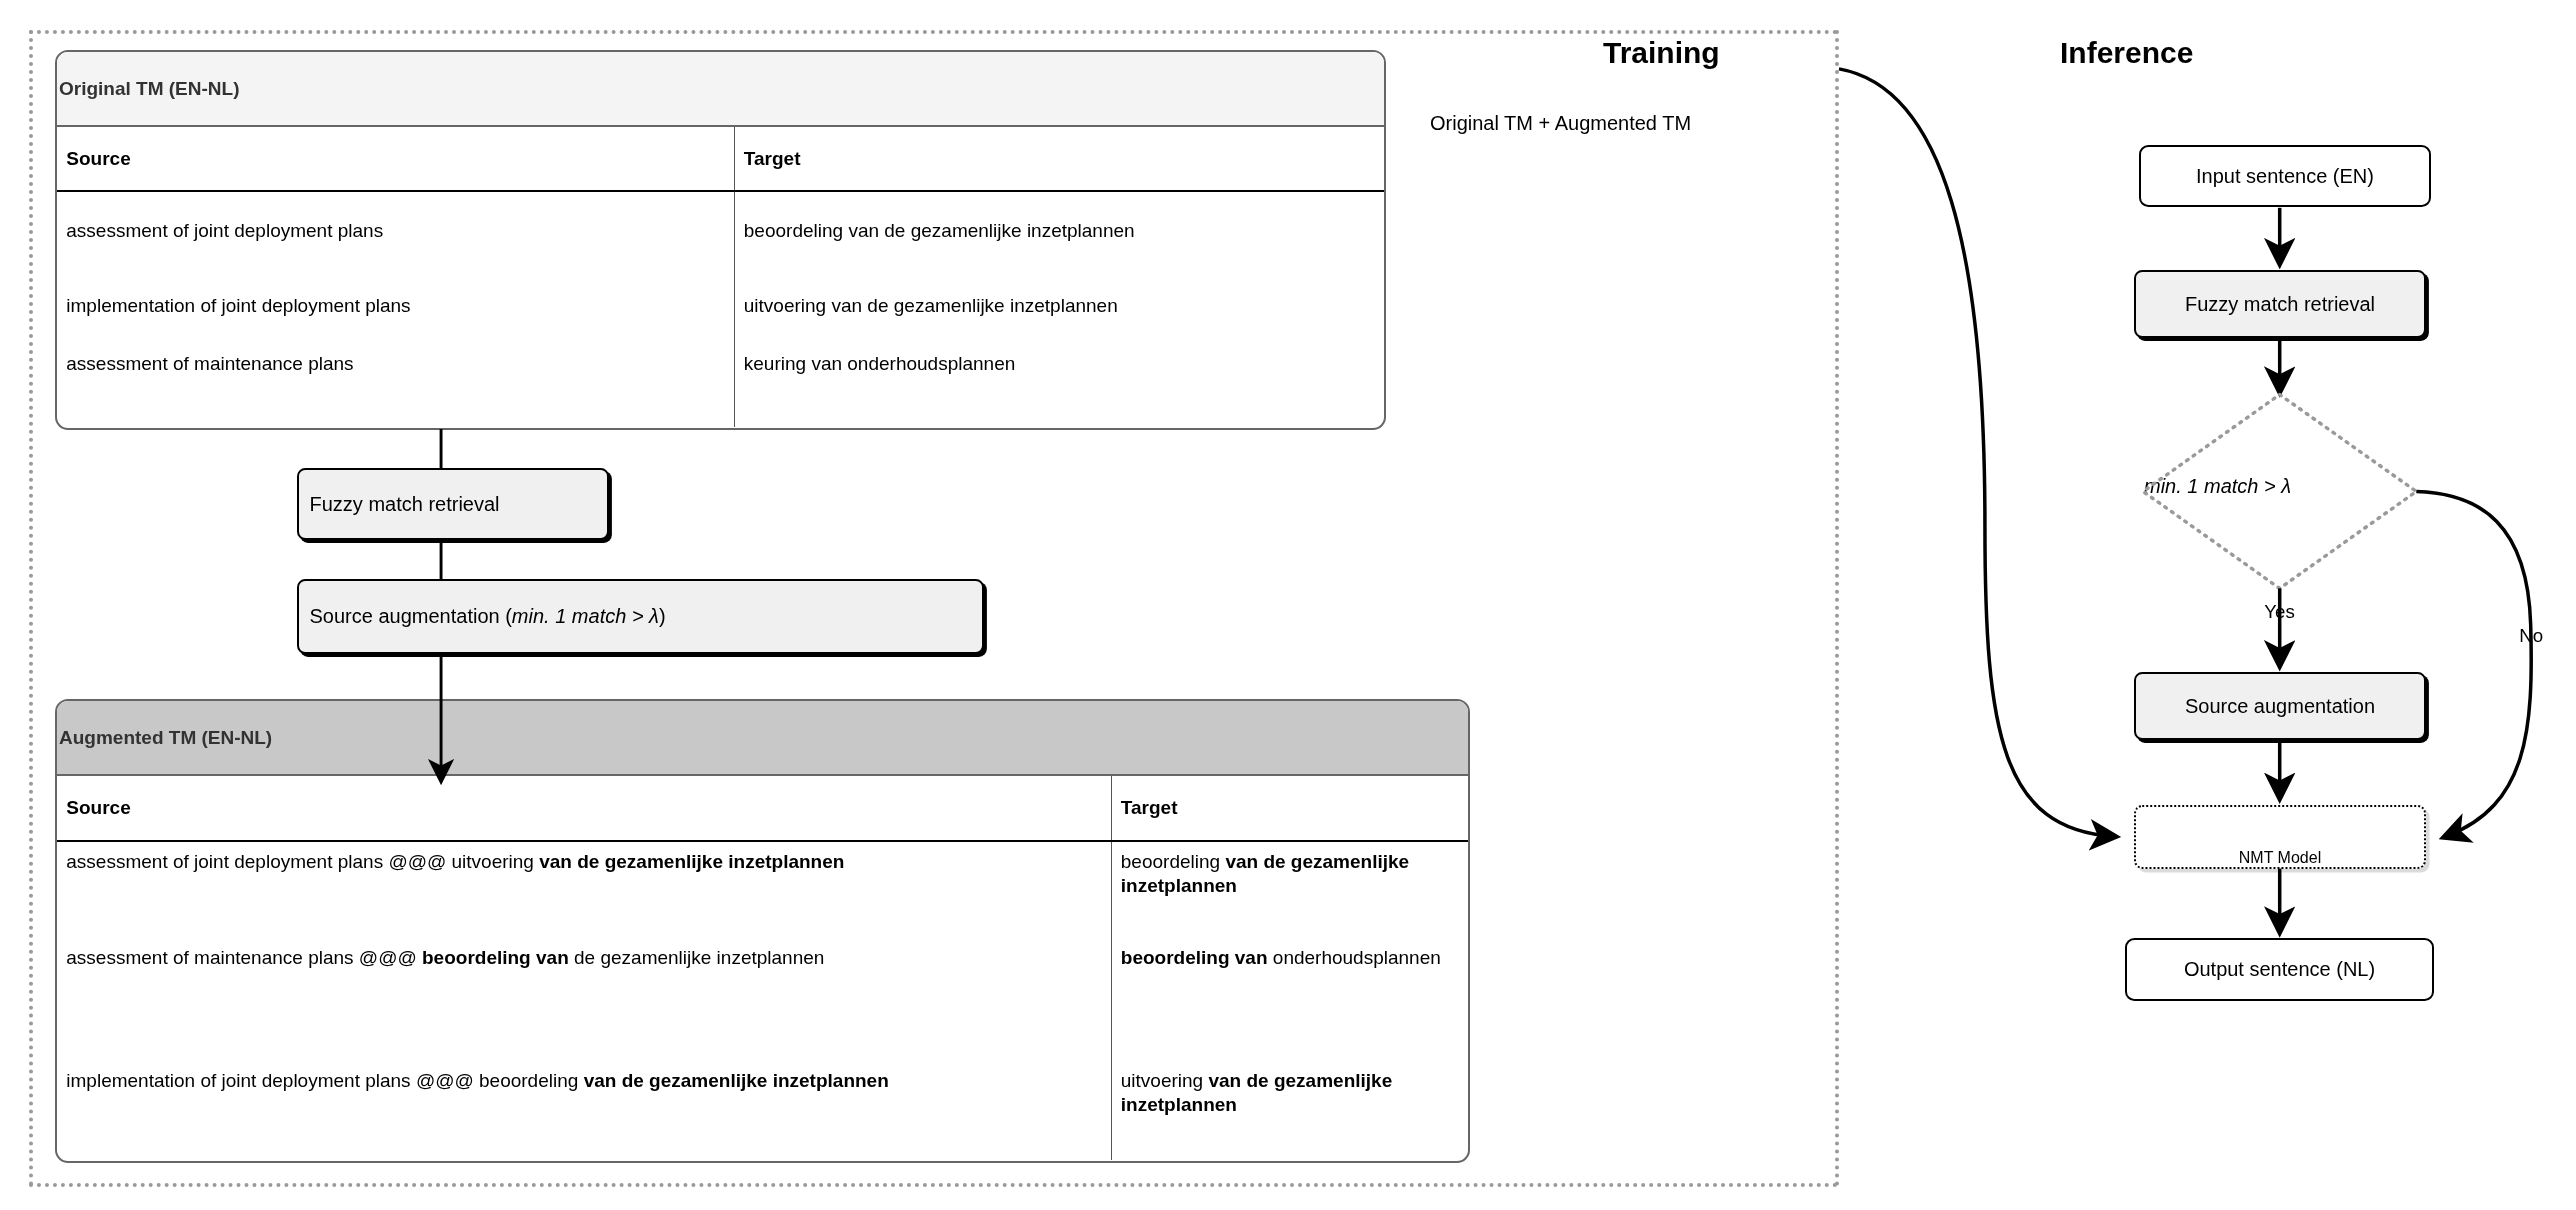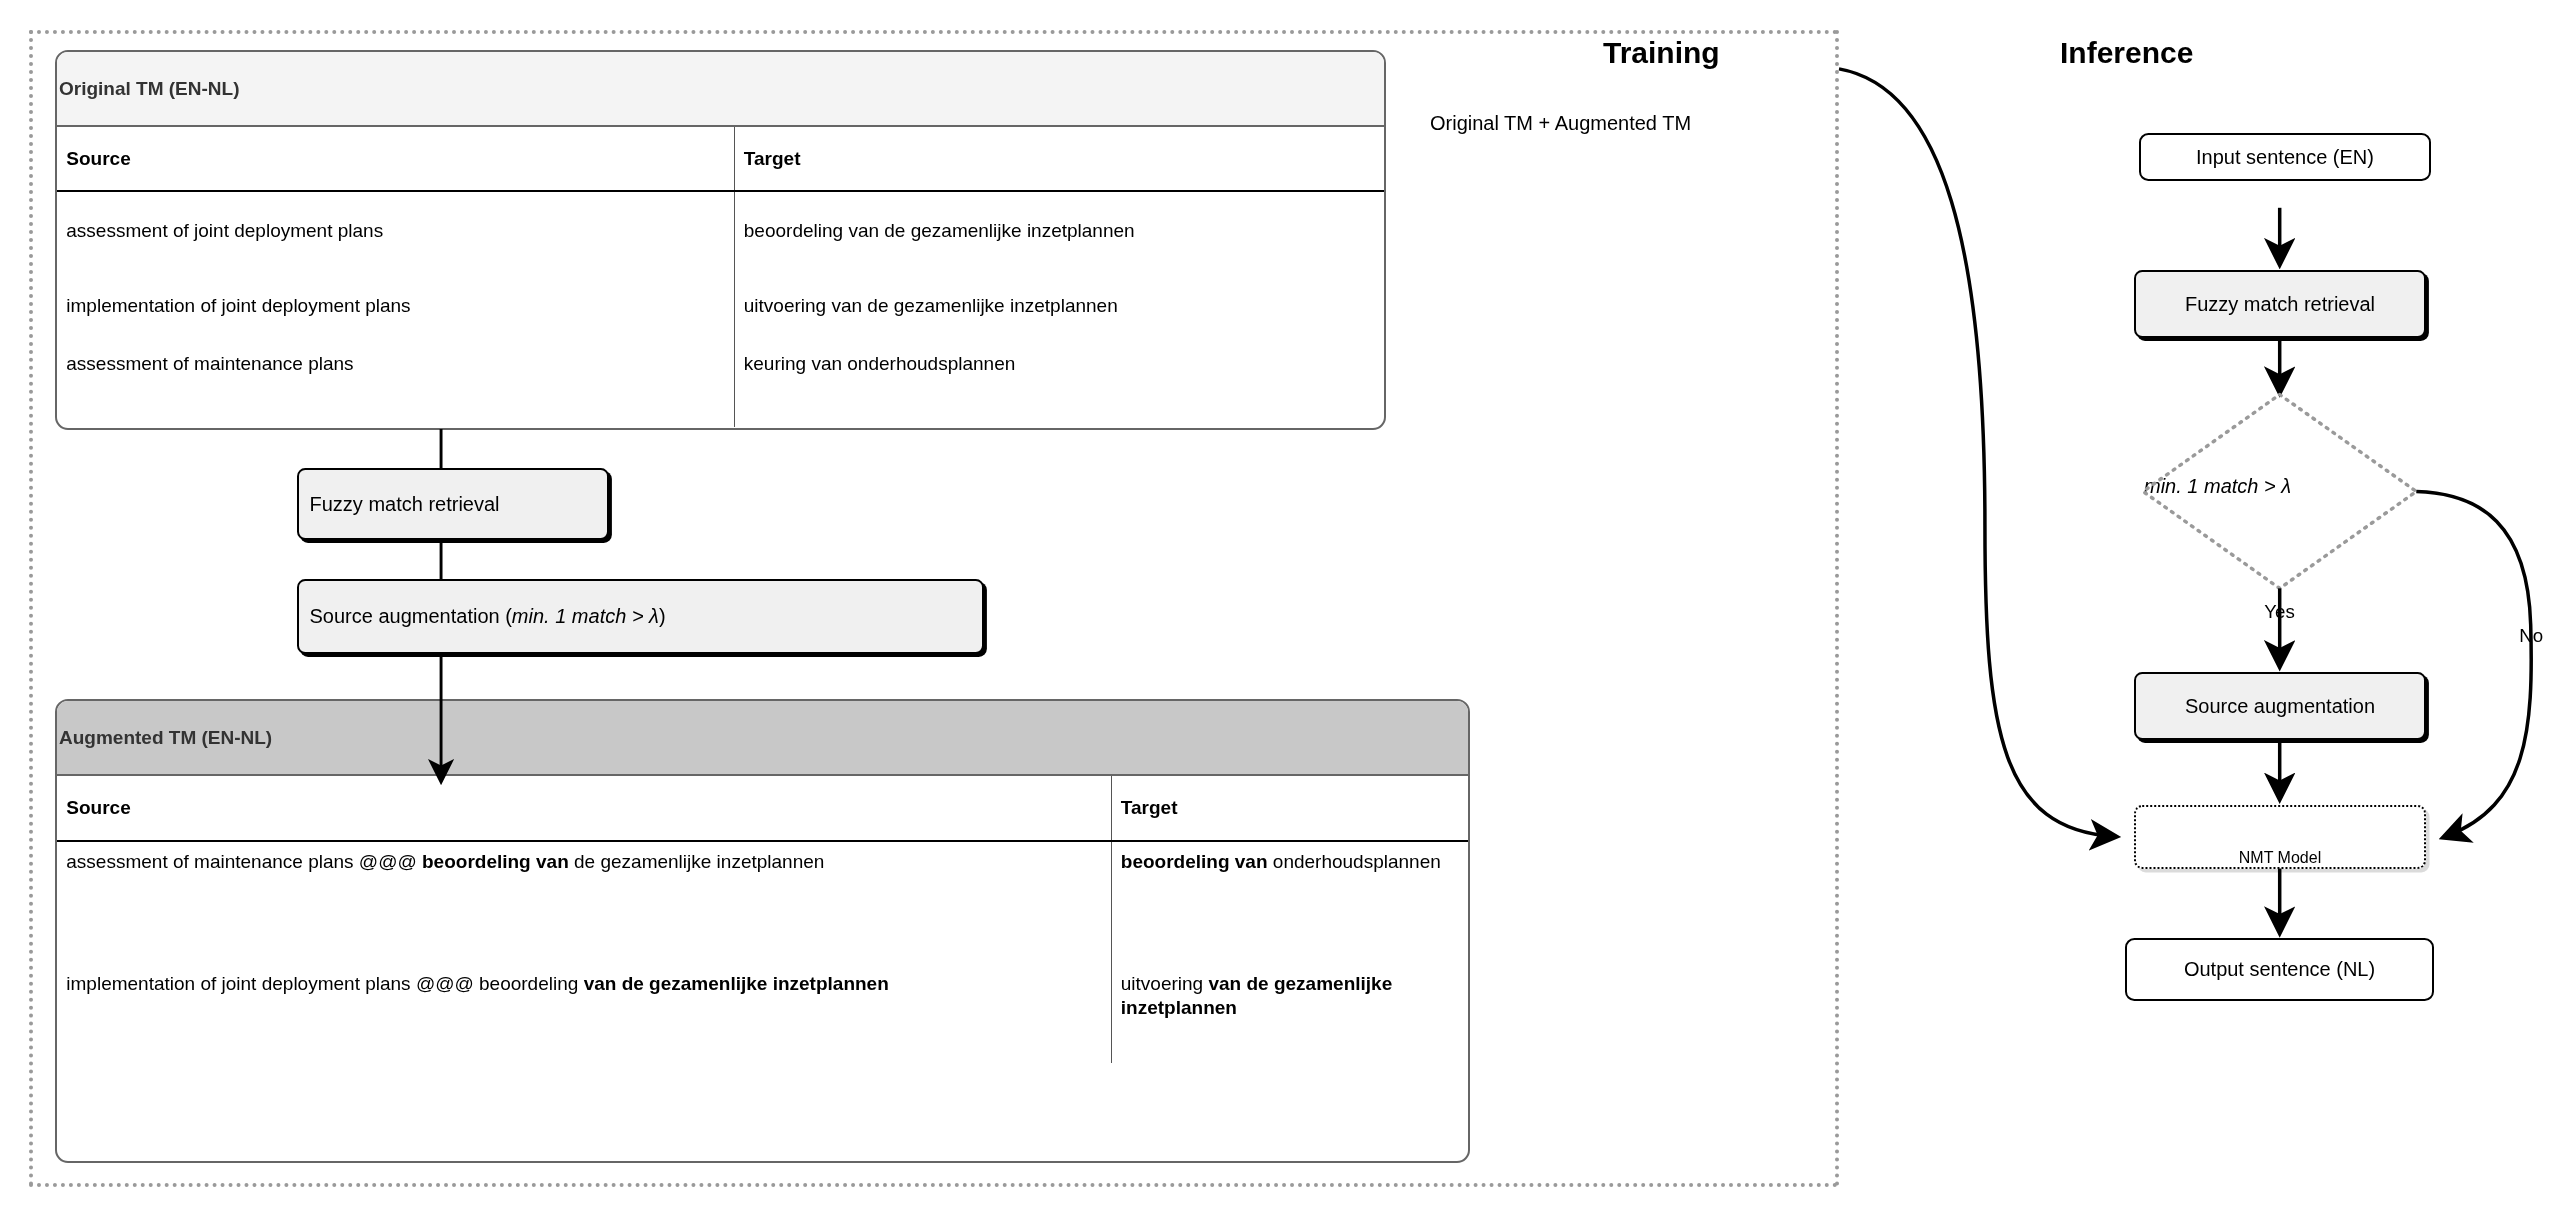--- a/index.html
+++ b/index.html
@@ -116,20 +116,28 @@
           <col>
         </colgroup>
       <thead>
         <tr>
           <th class="colsep" style="height:65px;">Source</th>
           <th style="height:65px;">Target</th>
         </tr>
       </thead>
       <tbody>
         <tr>
+          <td class="colsep" style="height:97px;vertical-align:top;padding-top:8.2px;line-height:1.25;">
+            <span>assessment of joint deployment plans @@@ uitvoering </span><b>van de gezamenlijke inzetplannen</b><span></span>
+          </td>
+          <td style="height:97px;vertical-align:top;padding-top:8.2px;line-height:1.25;">
+            <span>beoordeling </span><b>van de gezamenlijke inzetplannen</b><span></span>
+          </td>
+        </tr>
+        <tr>
           <td class="colsep" style="height:123px;vertical-align:top;padding-top:8.2px;line-height:1.25;">
             <span>assessment of maintenance plans @@@ </span><b>beoordeling van</b><span> de gezamenlijke inzetplannen</span>
           </td>
           <td style="height:123px;vertical-align:top;padding-top:8.2px;line-height:1.25;">
             <span></span><b>beoordeling van</b><span> onderhoudsplannen</span>
           </td>
         </tr>
         <tr>
           <td class="colsep" style="height:99px;vertical-align:top;padding-top:8.2px;line-height:1.25;">
             <span>implementation of joint deployment plans @@@ beoordeling </span><b>van de gezamenlijke inzetplannen</b><span></span>
@@ -137,21 +145,21 @@
           <td style="height:99px;vertical-align:top;padding-top:8.2px;line-height:1.25;">
             <span>uitvoering </span><b>van de gezamenlijke inzetplannen</b><span></span>
           </td>
         </tr>
       </tbody>
     </table>
   </div>
 
   <div class="section-title" style="left:2060px;top:36px;">Inference</div>
 
-  <div class="plain-box" style="left:2139px;top:133px;width:292px;height:48px;">
+  <div class="plain-box" style="left:2139px;top:145px;width:292px;height:62px;">
     <span>Input sentence (EN)</span>
   </div>
 
   <div class="pbox" style="left:2134px;top:270px;width:292px;height:68px;justify-content:center;padding-left:0;">
     <span>Fuzzy match retrieval</span>
   </div>
 
   <div class="diamond-text" style="left:2144px;top:475px;">min. 1 match &gt; λ</div>
 
   <div class="edge-label" style="left:2262px;top:600px;">Yes</div>

